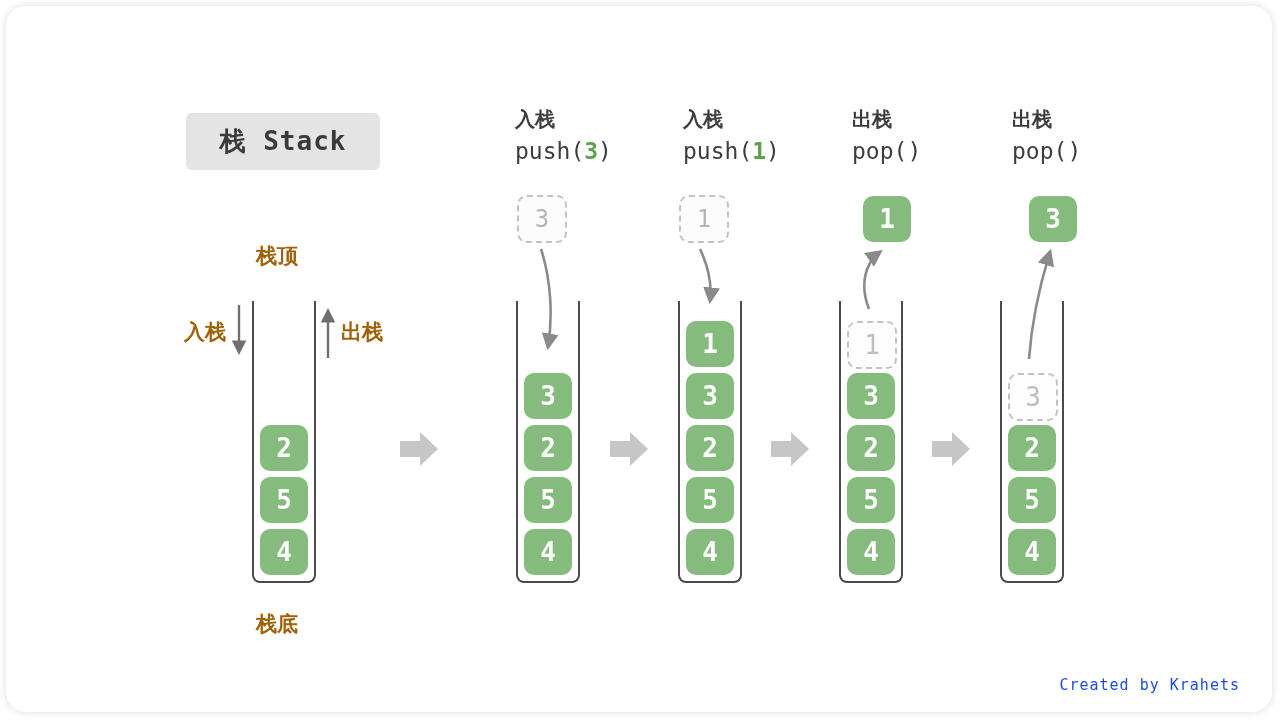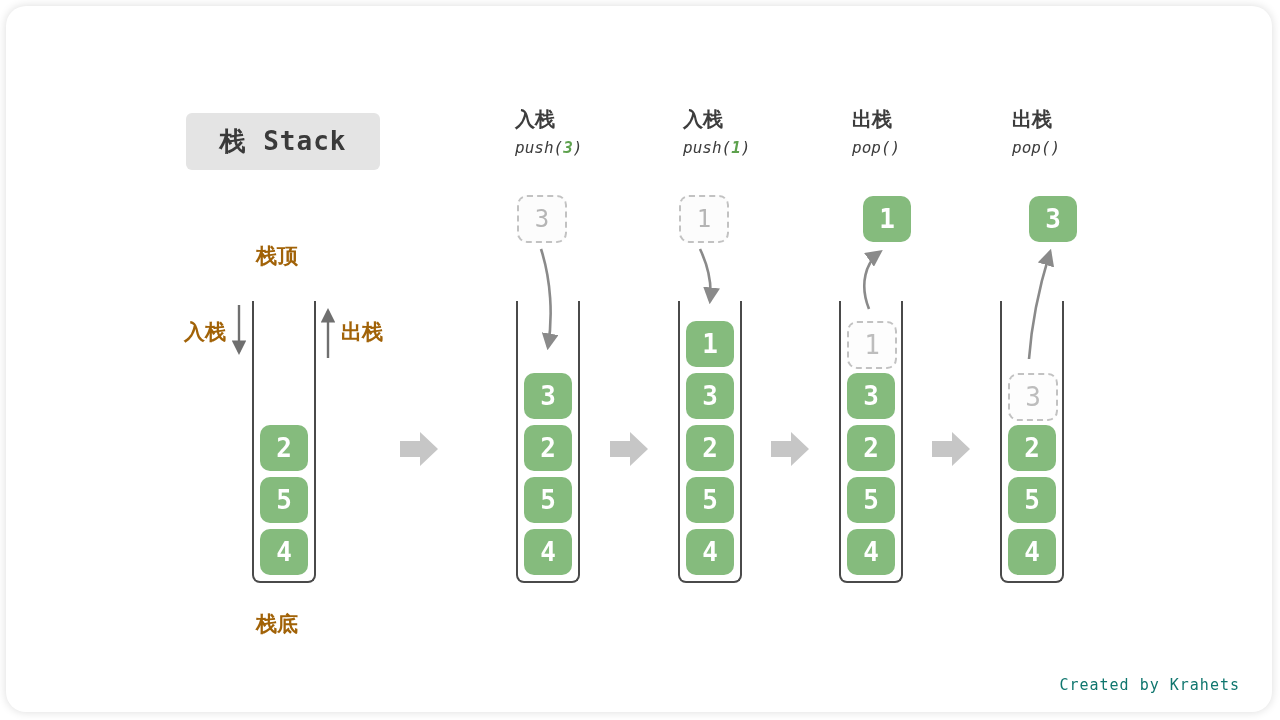--- a/index.html
+++ b/index.html
@@ -6,34 +6,34 @@
   body{position:relative;font-family:"Liberation Sans",sans-serif;}
   .card{position:absolute;left:6px;top:6px;width:1266px;height:706px;background:#ffffff;
         border-radius:20px;box-shadow:0 0 10px rgba(0,0,0,0.14);}
   .abs{position:absolute;}
   .title-box{left:186px;top:113px;width:194px;height:57px;background:var(--title-bg,#e4e4e4);
              border-radius:6px;display:flex;align-items:center;justify-content:center;
              font-family:"DejaVu Sans Mono","Liberation Sans",monospace;
              font-size:26px;font-weight:600;color:#3a3a3a;letter-spacing:1px;}
   .cjk-label{font-size:21px;font-weight:700;color:#a16207;white-space:nowrap;}
   .op-name{font-size:20px;font-weight:600;color:#3d3d3d;white-space:nowrap;}
-  .op-code{font-family:"DejaVu Sans Mono",monospace;font-size:16px;color:#3d3d3d;white-space:nowrap;font-style:italic;}
+  .op-code{font-family:"DejaVu Sans Mono",monospace;font-size:23px;color:#3d3d3d;white-space:nowrap;}
   .op-code .arg{color:var(--arg-green,#5da14d);font-weight:700;}
   .stack-container{border-left:2px solid #4a4a4a;border-right:2px solid #4a4a4a;
                    border-bottom:2px solid #4a4a4a;border-radius:0 0 8px 8px;background:transparent;}
   .block{width:48px;height:46px;border-radius:10px;background:var(--block-green,#85bb7d);
          display:flex;align-items:center;justify-content:center;color:#ffffff;
          font-family:"DejaVu Sans Mono",monospace;font-size:26px;font-weight:700;}
   .block.ghost{background:#fdfdfd;border:2px dashed var(--ghost-gray,#c2c2c2);
                color:#bdbdbd;width:46px;height:44px;font-weight:500;}
   .dashed-box{width:46px;height:44px;border:2px dashed var(--ghost-gray,#c2c2c2);border-radius:10px;
               background:#fcfcfc;display:flex;align-items:center;justify-content:center;
               color:#b5b5b5;font-family:"DejaVu Sans Mono",monospace;font-size:24px;}
   .watermark{right:40px;bottom:26px;font-family:"DejaVu Sans Mono",monospace;
-             font-size:15px;color:#0f766e;letter-spacing:1px;}
+             font-size:15px;color:#1d4ed8;letter-spacing:1px;}
   svg.overlay{position:absolute;left:0;top:0;width:1280px;height:720px;pointer-events:none;}
 </style>
 </head>
 <body>
 
 <div class="card"></div>
 
 <div class="abs title-box">
   <span>栈 Stack</span>
 </div>

